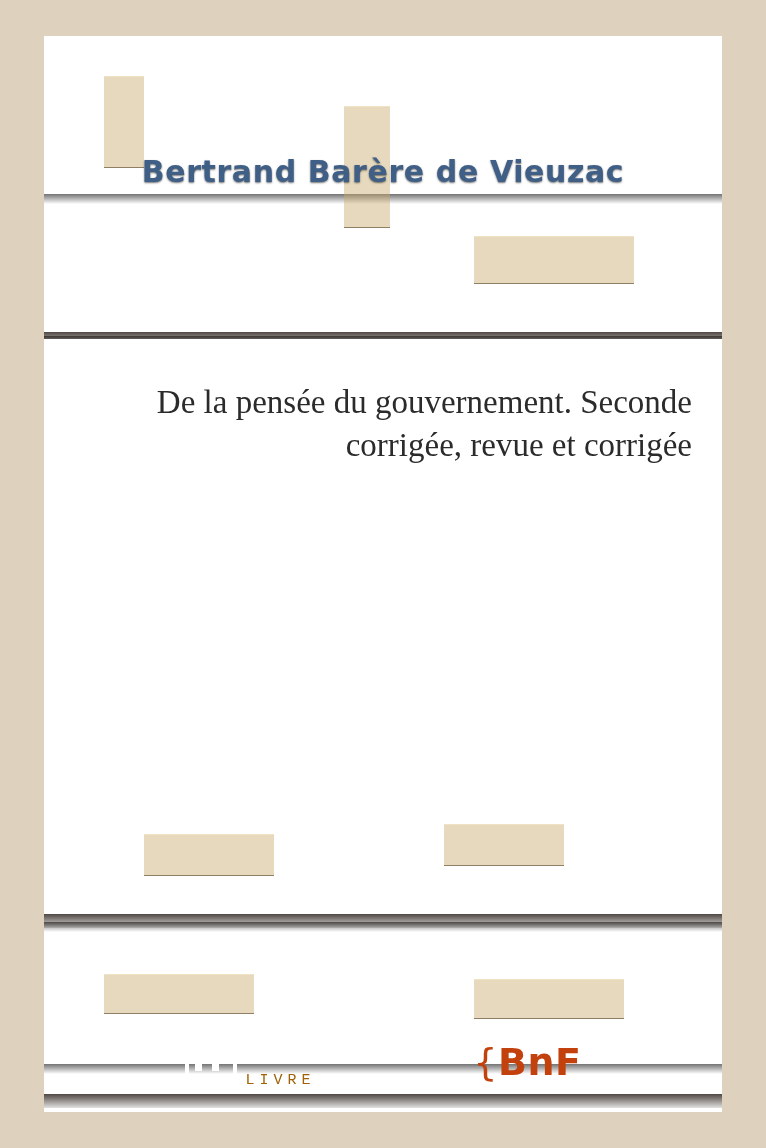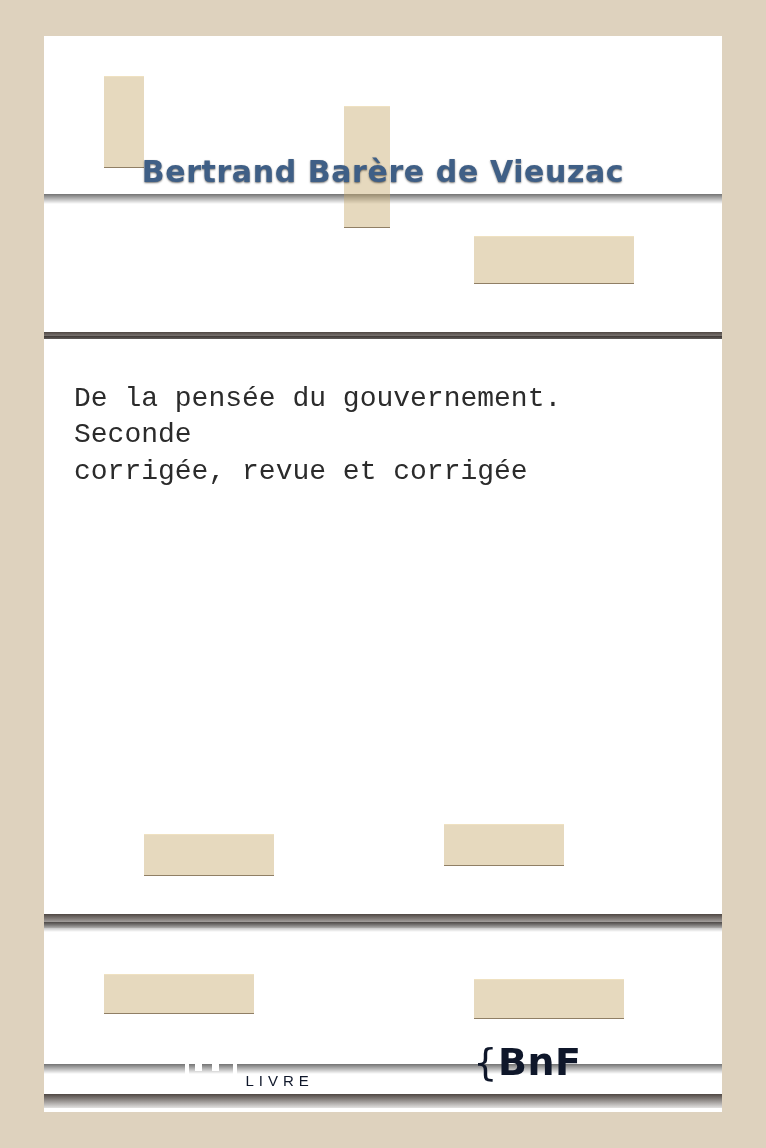--- a/index.html
+++ b/index.html
@@ -108,23 +108,23 @@
     top: 303px;
     width: 678px;
     height: 425px;
     background: #ffffff;
   }
   .title {
     position: absolute;
     left: 30px;
     right: 30px;
     top: 42px;
-    text-align: left;
-    font-family: Liberation Mono, monospace;
-    font-size: 28px;
+    text-align: right;
+    font-family: Liberation Serif, serif;
+    font-size: 33px;
     line-height: 1.30;
     color: #2b2b2b;
   }
 
   
   .logo-row {
     position: absolute;
     left: 0;
     right: 0;
     bottom: 24px;
@@ -171,31 +171,31 @@
     line-height: 1;
   }
   .hachette-name {
     font-family: "DejaVu Sans", sans-serif;
     font-weight: 700;
     font-size: 34px;
     color: #ffffff;
     letter-spacing: 0.5px;
   }
   .hachette-sub {
-    font-family: Liberation Sans, sans-serif;
+    font-family: Liberation Mono, monospace;
     font-size: 15px;
-    color: #0f172a;
+    color: #a16207;
     letter-spacing: 5px;
     margin-top: 4px;
   }
   .bnf {
     font-family: "DejaVu Sans", sans-serif;
     font-weight: 700;
     font-size: 38px;
-    color: #0f172a;
+    color: #c2410c;
     letter-spacing: 0.5px;
   }
   .bnf .brace { font-weight: 400; }
 </style>
 </head>
 <body>
 
 <div class="page">
   <div class="cover">
 

